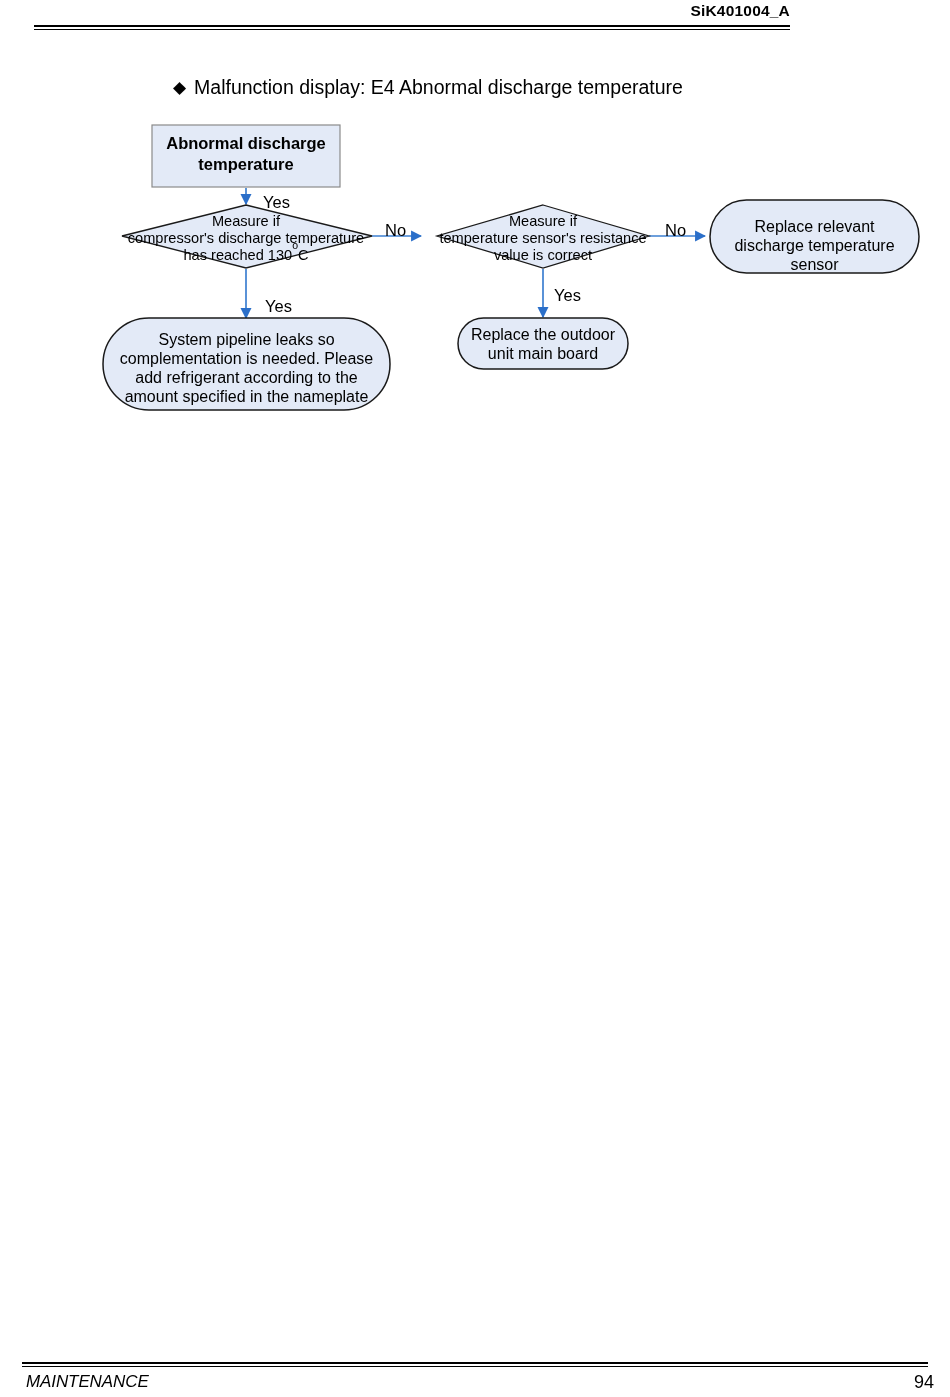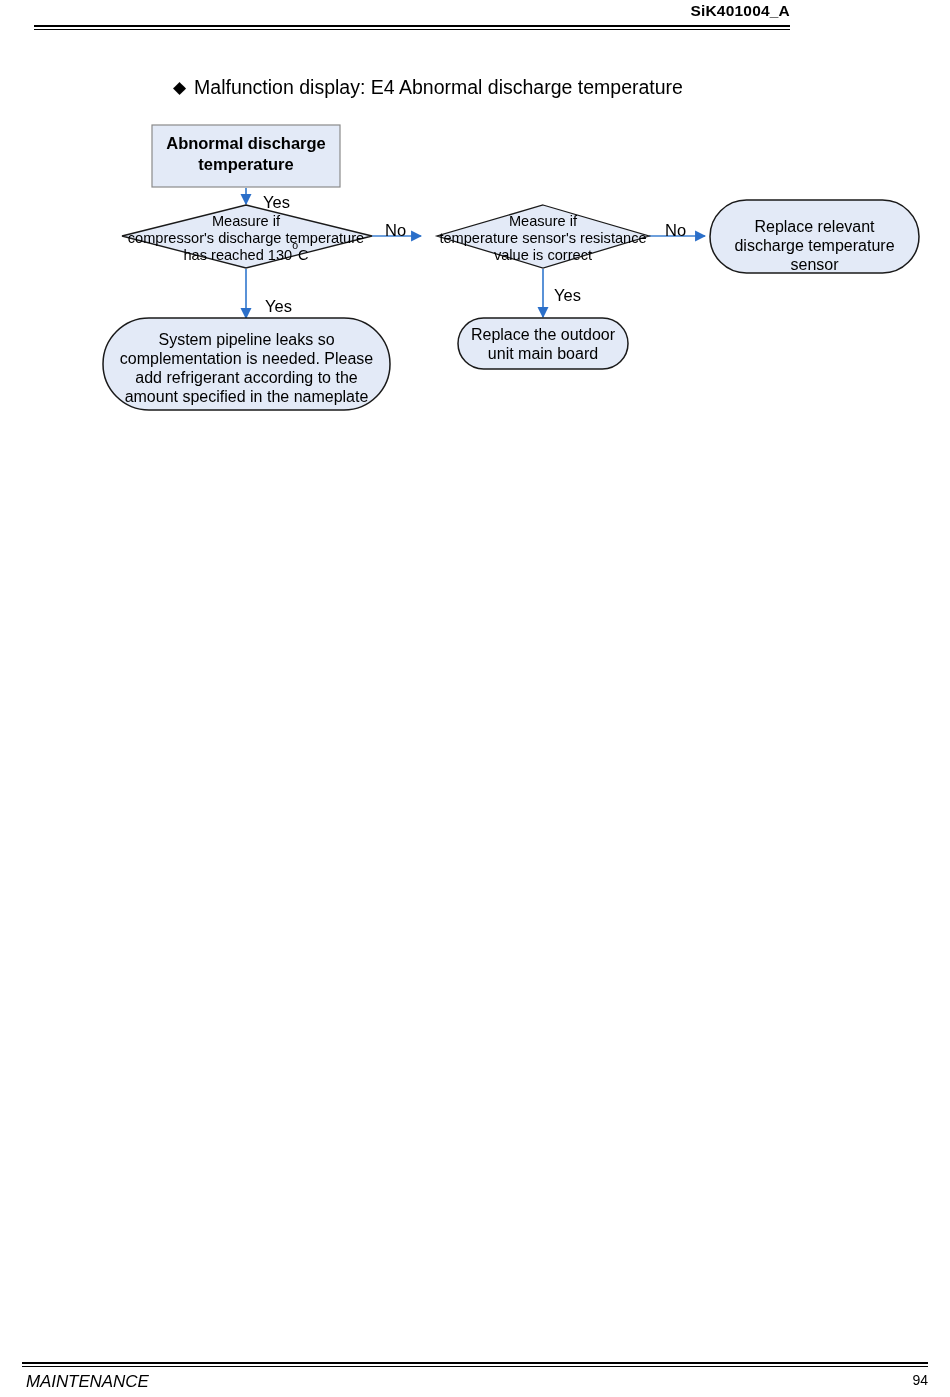--- a/index.html
+++ b/index.html
@@ -104,23 +104,23 @@
   #footer-left {
     position: absolute;
     left: 26px;
     top: 20px;
     font-size: 17px;
     letter-spacing: -0.1px;
     font-style: italic;
   }
   #footer-right {
     position: absolute;
-    right: 22px;
+    right: 16px;
     top: 20px;
-    font-size: 14px;
+    font-size: 18px;
     text-align: right;
   }
 </style>
 </head>
 <body>
 
 <div id="page-header">
   <div id="header-code">SiK401004_A</div>
   <div id="header-rule"></div>
 </div>

